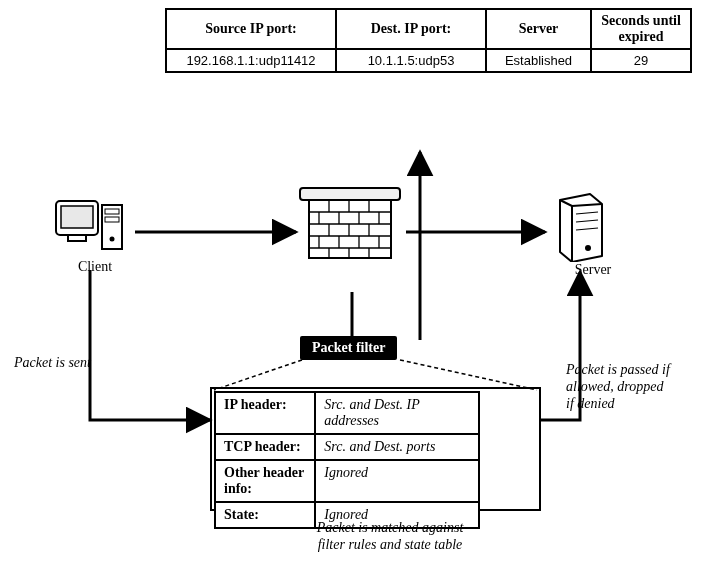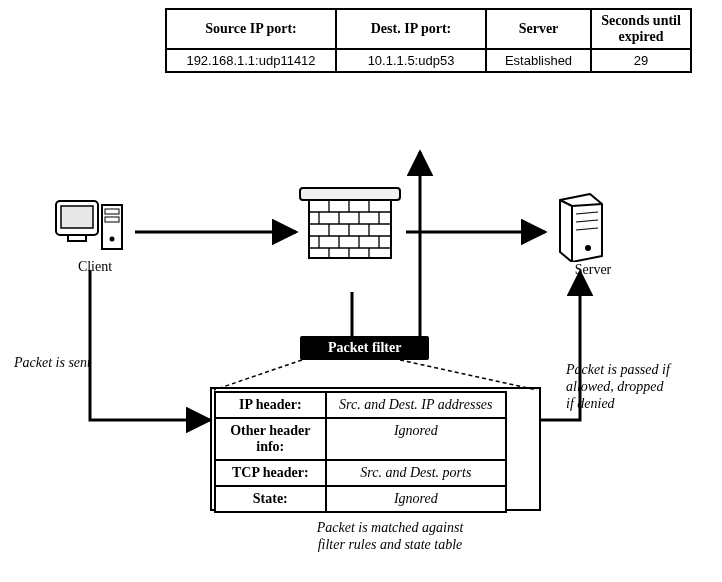--- a/index.html
+++ b/index.html
@@ -45,30 +45,29 @@
     font-size: 14px;
     line-height: 1.15;
   }
 
   
   .pf-tag {
     background: #000;
     color: #fff;
     font-family: "Comic Sans MS", cursive;
     font-weight: bold;
-    padding: 4px 28px;
+    padding: 4px 12px;
     border-radius: 2px;
     font-style: normal;
   }
 
   
   .pkt-table {
     border-collapse: collapse;
-    width: 293px;
-    text-align: center;
+    width: 266px;
   }
   .pkt-table td {
     border: 2px solid #000;
     padding: 4px 8px;
     font-family: "Comic Sans MS", cursive;
     font-size: 14px;
     background: #fff;
     vertical-align: top;
   }
   .pkt-table td.lbl { font-weight: bold; font-style: normal; width: 38%; }
@@ -203,26 +202,26 @@
   <div class="abs pf-tag" style="left:300px; top:336px;">Packet filter</div>
 
   <div class="abs" style="left:214px; top:391px;">
     <table class="pkt-table">
       <tbody>
           <tr>
         <td class="lbl">IP header:</td>
         <td class="val">Src. and Dest. IP addresses</td>
       </tr>
       <tr>
+        <td class="lbl">TCP header:</td>
+        <td class="val">Src. and Dest. ports</td>
+      </tr>
+      <tr>
         <td class="lbl">Other header info:</td>
         <td class="val">Ignored</td>
-      </tr>
-      <tr>
-        <td class="lbl">TCP header:</td>
-        <td class="val">Src. and Dest. ports</td>
       </tr>
       <tr>
         <td class="lbl">State:</td>
         <td class="val">Ignored</td>
       </tr>
     </tbody>
       </table>
   </div>
 
   <div class="abs label" style="left:14px; top:355px;">Packet is sent</div>

